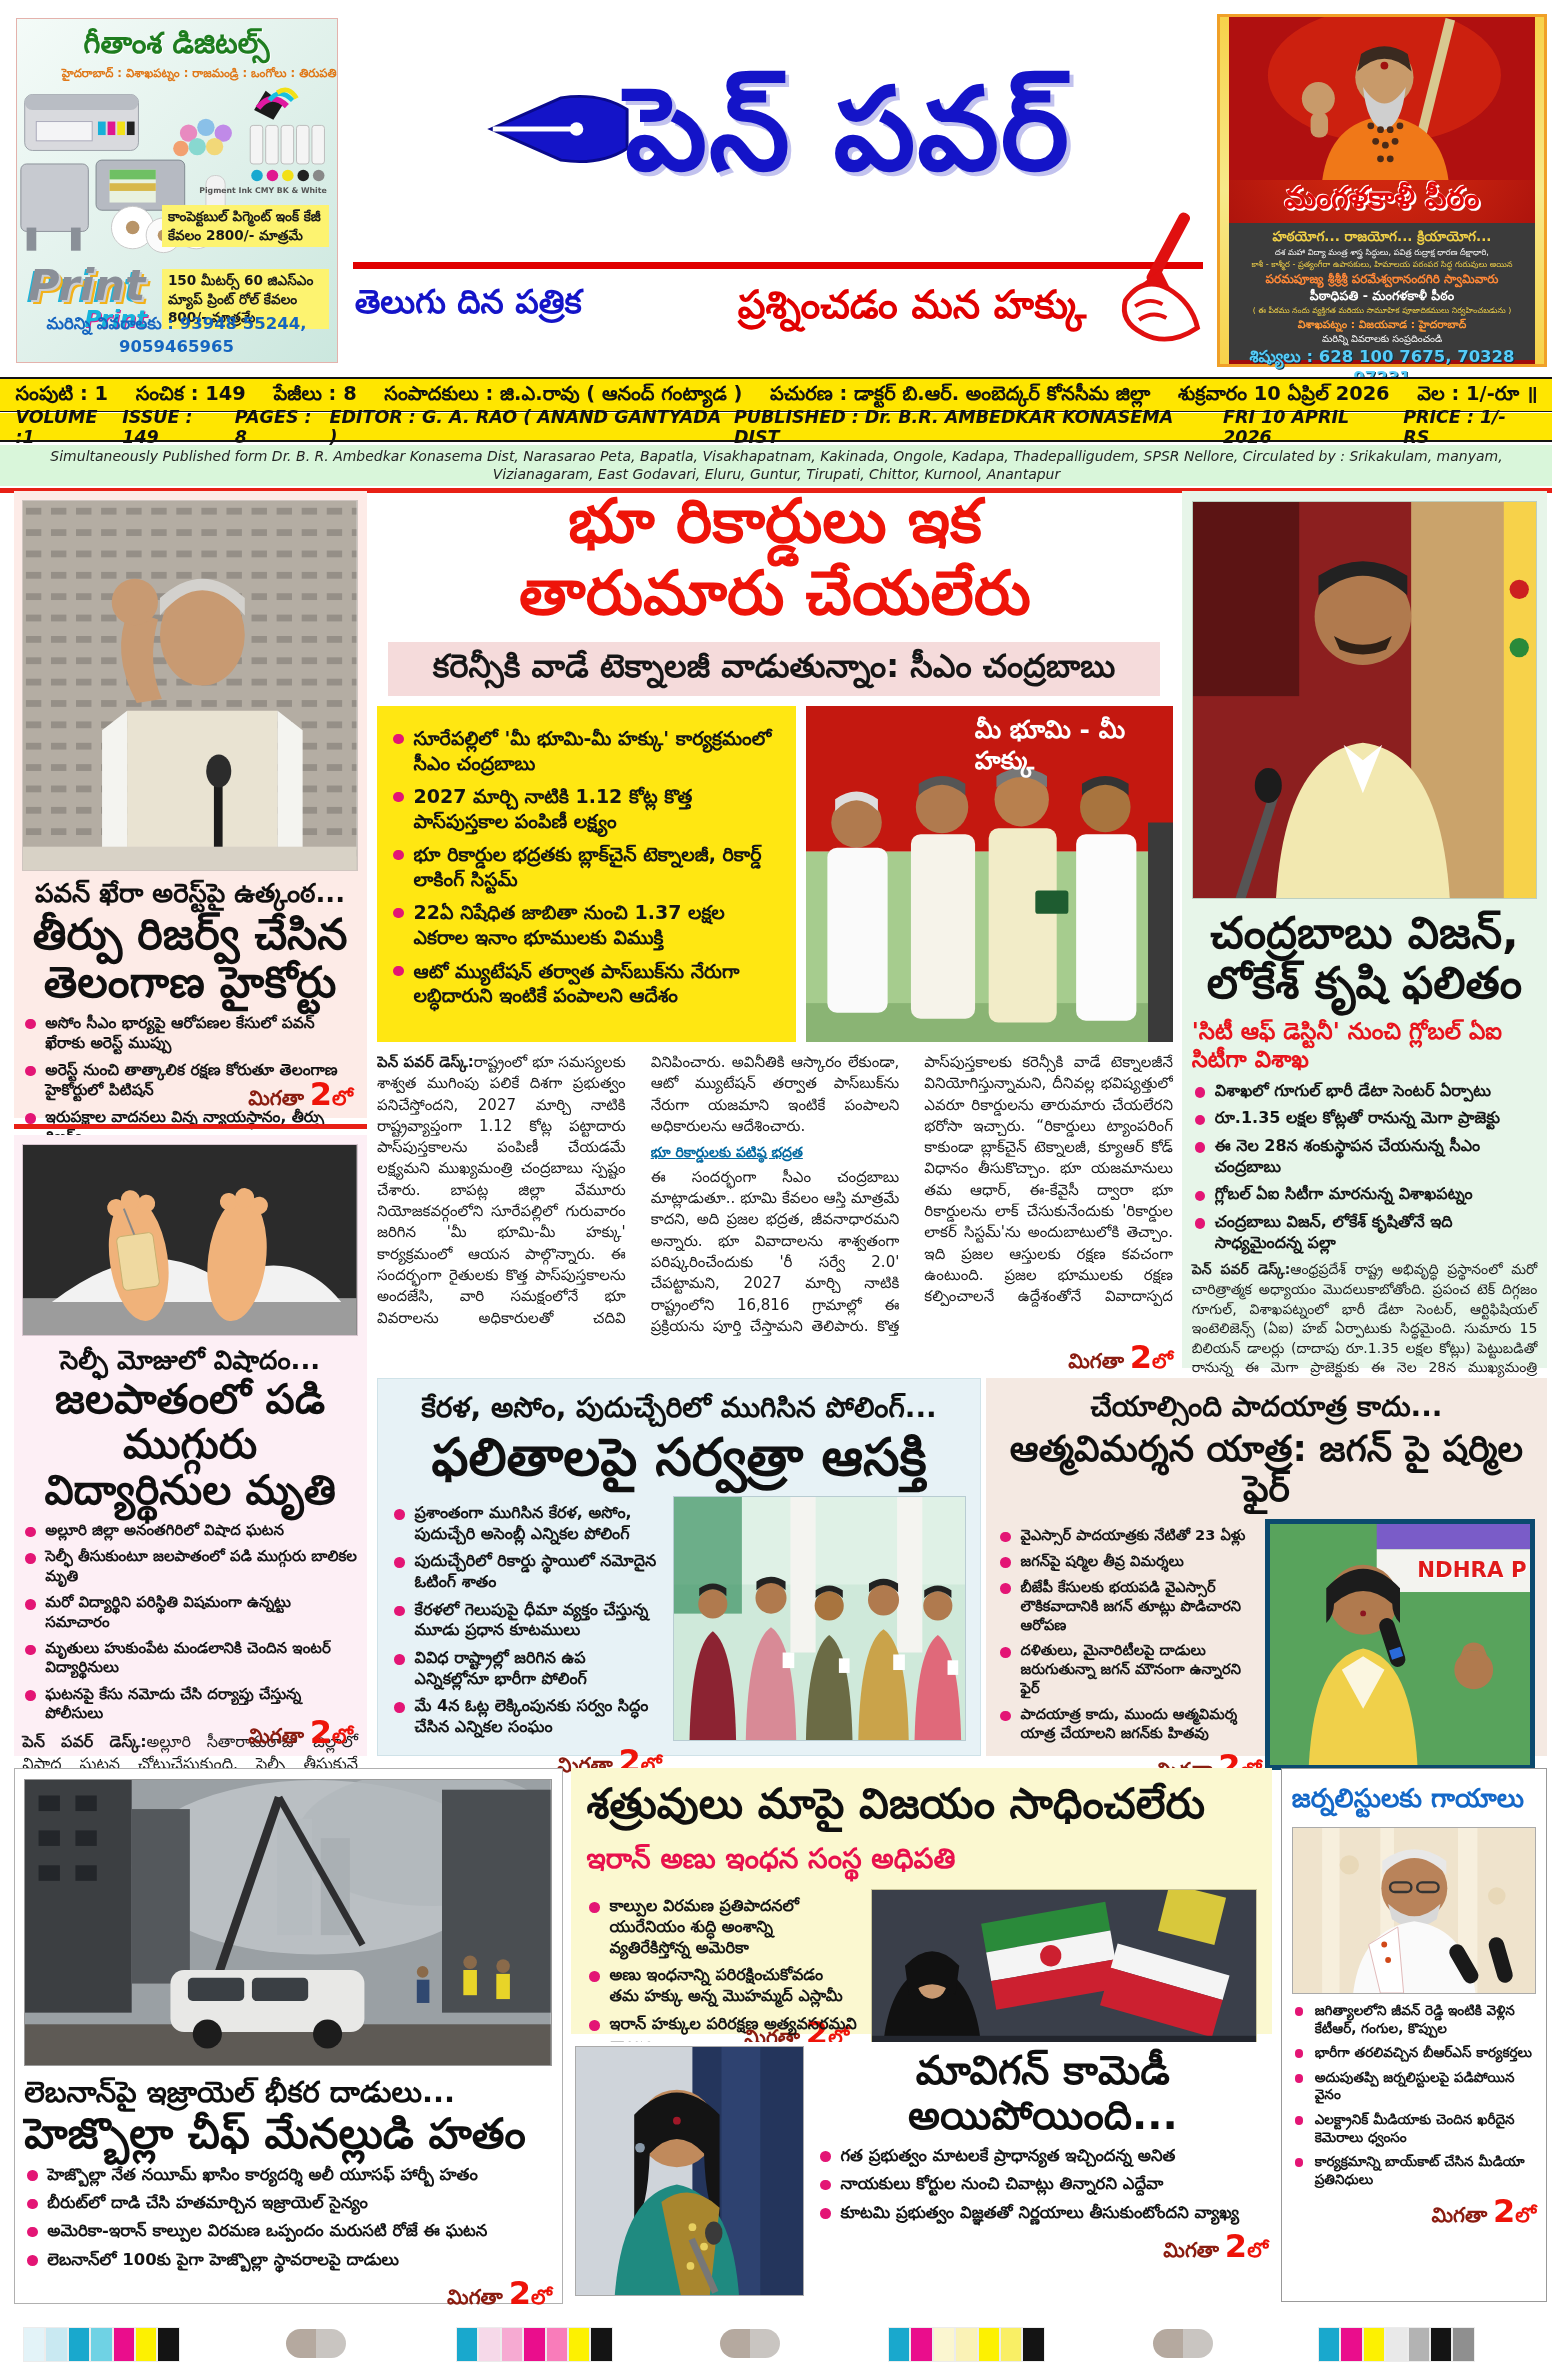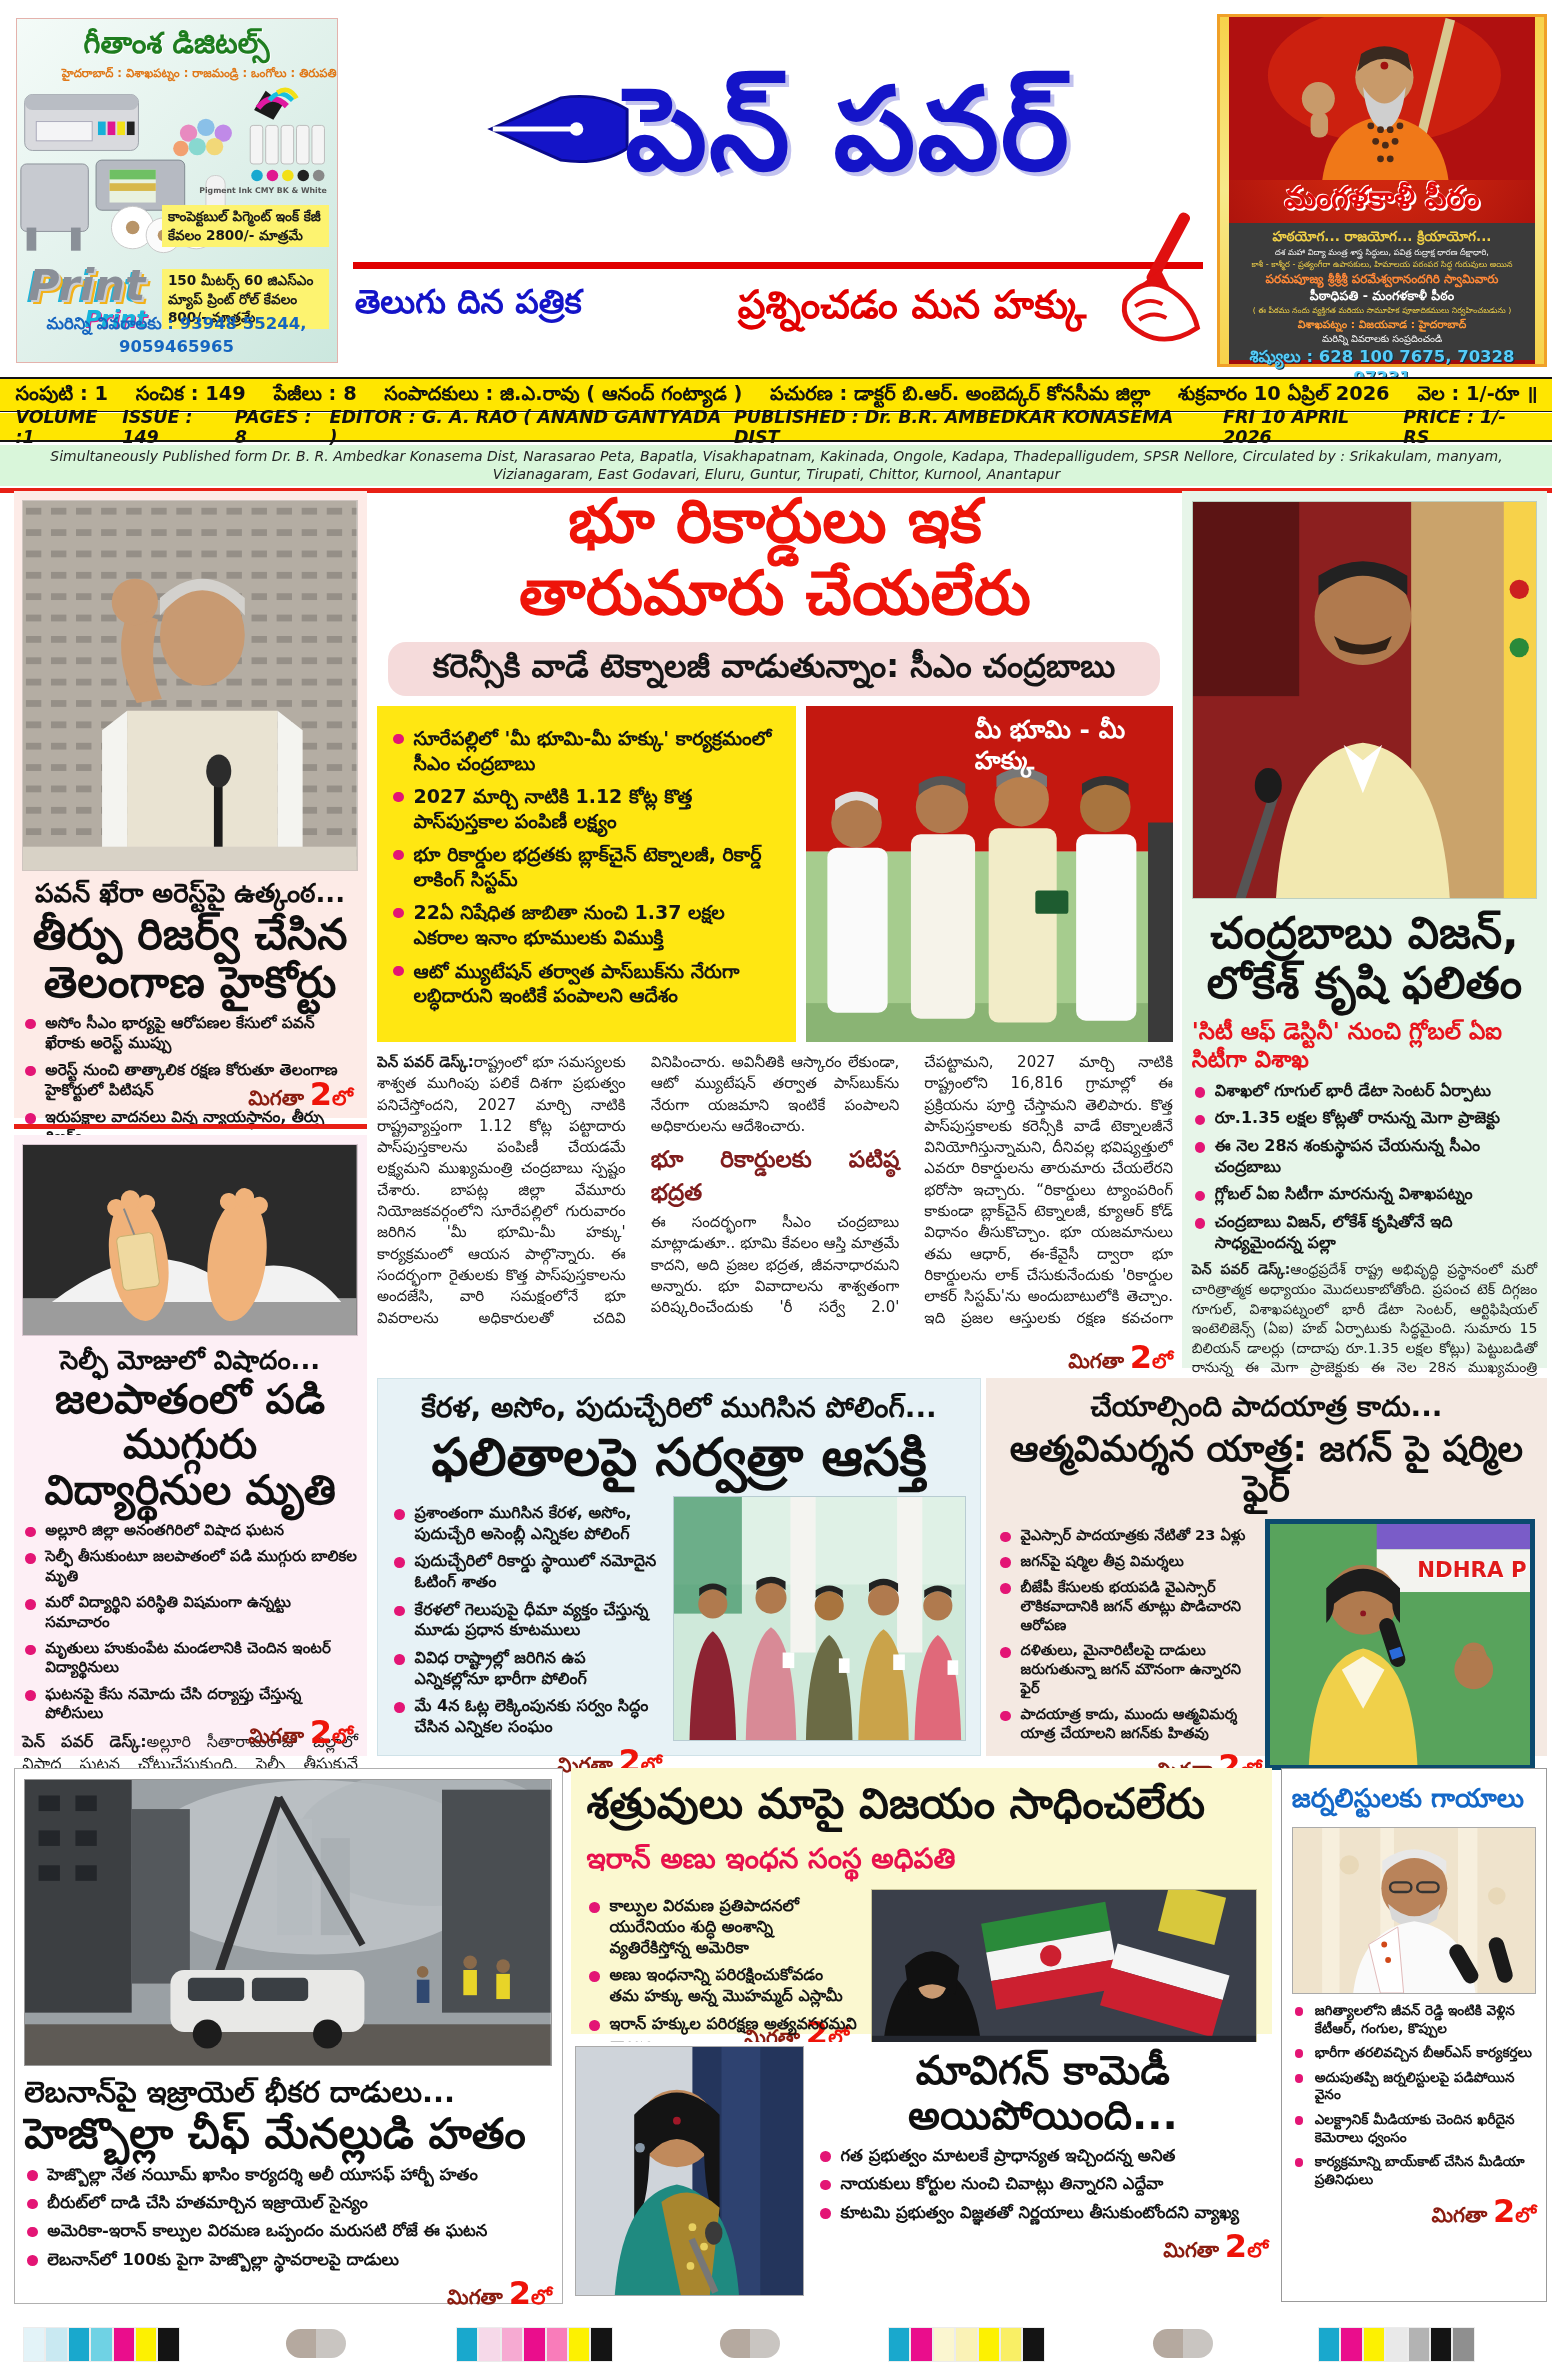--- a/index.html
+++ b/index.html
@@ -88,33 +88,33 @@
   #selfie{left:13.6px;top:1135px;width:353px;height:621px;background:#fdeff5;padding:8.7px;}
   #selfie .photo{height:190px;border:1px solid #d8c5cf;}
   #selfie .kicker{font-size:26px;margin-top:9.7px;}
   #selfie .headline{font-size:41px;}
   #selfie .bullets{font-size:15px;margin-top:5.8px;}
   #selfie .body{font-size:16px;color:#1c1c1c;text-align:justify;margin-top:5.8px;line-height:1.4;}
   #selfie .more{position:absolute;right:13.6px;bottom:7.8px;}
   #mainHead{left:377px;top:485px;width:796px;}
   .main-line{font-size:61px;font-weight:800;color:#ee1409;text-align:center;line-height:1.18;}
   #mainSub{left:388px;top:642px;width:772px;height:54px;background:#f5dbdb;display:flex;
-       align-items:center;justify-content:center;font-size:32px;font-weight:bold;color:#161616;border-radius:18px;}
+       align-items:center;justify-content:center;font-size:32px;font-weight:bold;color:#161616;}
   #mainRow{left:377px;top:706px;width:796px;height:336px;display:flex;gap:9.7px;}
   #mainBox{width:419px;background:#ffe712;padding:11.6px 13.6px;box-sizing:border-box;}
   #mainBox .bullets{font-size:19px;}
   #mainBox .bullets li{margin:8.7px 0;}
   #mainPhoto{flex:1;}
   .banner-txt{position:absolute;left:46%;top:7.8px;width:54%;color:#fff;font-weight:800;
        font-size:25px;line-height:1.25;}
   #mainBody{left:377px;top:1052px;width:796px;height:312px;}
   .cols{column-count:3;column-gap:25px;height:287px;overflow:hidden;font-size:15px;
        line-height:1.42;color:#1a1a1a;text-align:justify;}
   .cols p{margin:0 0 5.8px 0;}
-  .cols h4{margin:3.9px 0;font-size:23px;color:#7f1d1d;}
+  .cols h4{margin:3.9px 0;font-size:14px;color:#0369a1;text-decoration:underline;}
   #mainBody .more{margin-top:1.9px;}
   #vizag{left:1182px;top:491px;width:365px;height:877px;background:#e7f5e9;padding:9.7px;}
   #vizag .photo{height:396px;border:1px solid #bccfc0;}
   #vizag .headline{font-size:44px;text-align:center;margin-top:9.7px;}
   #vizag .sub{color:#e8141c;font-weight:800;font-size:23px;margin-top:9.7px;line-height:1.25;}
   #vizag .bullets{font-size:16px;margin-top:5.8px;}
   #vizag .body{font-size:14px;text-align:justify;line-height:1.4;color:#1c1c1c;margin-top:3.9px;}
   #vizag .more{margin-top:1.9px;}
   #polling{left:377px;top:1378px;width:604px;height:378px;background:#e7f2f6;padding:11.6px 13.6px;
        border:1px solid #cfe2e8;}

